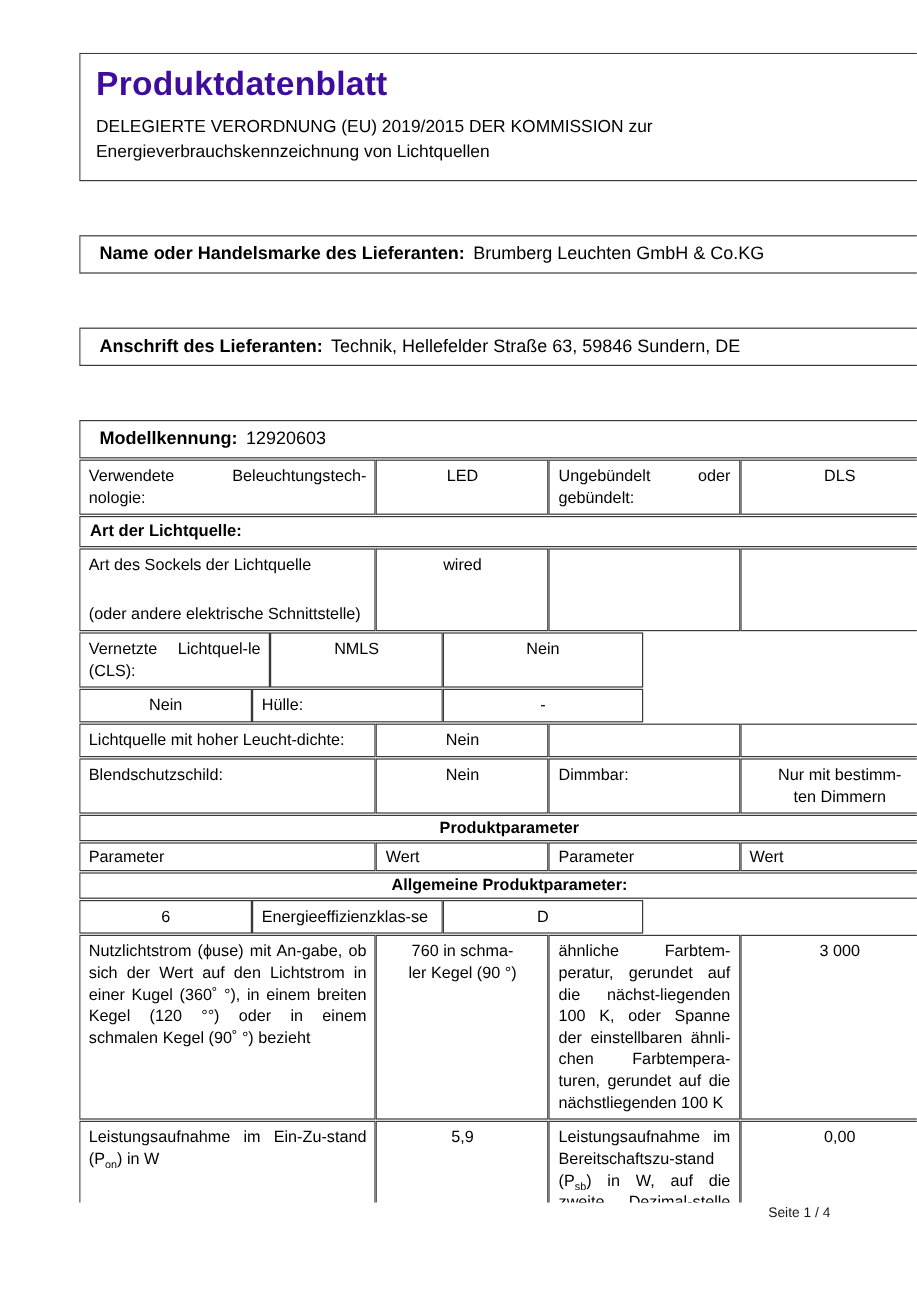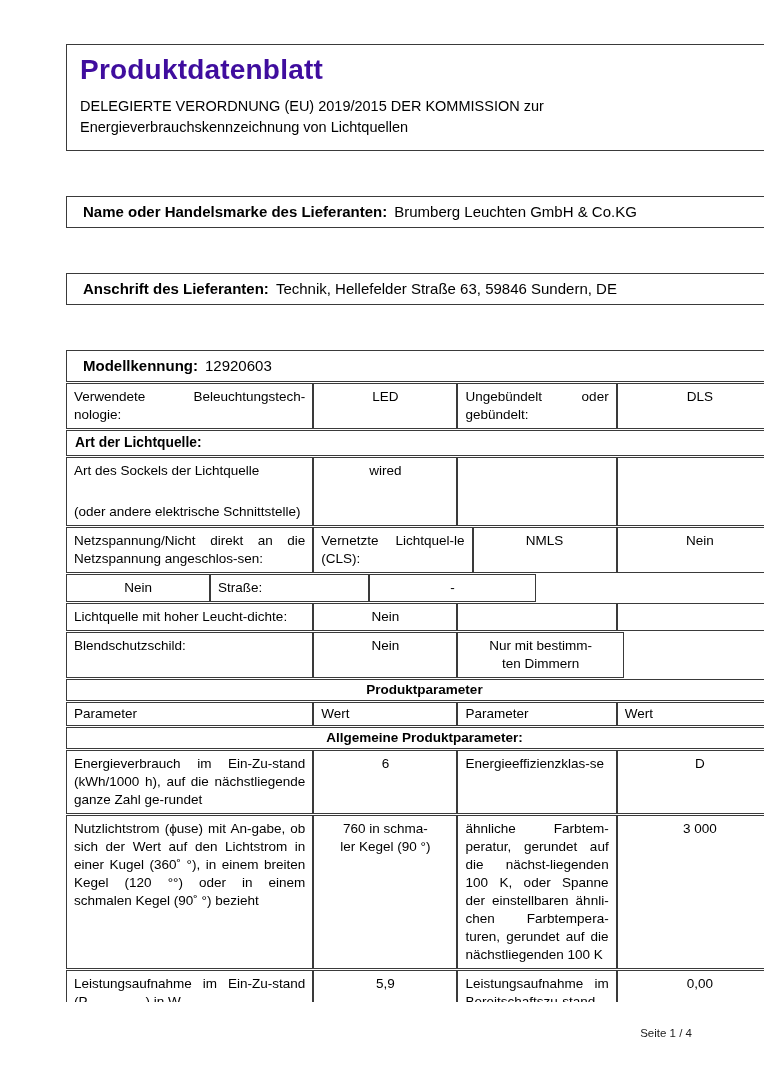--- a/index.html
+++ b/index.html
@@ -30,23 +30,23 @@
   .heading-row{padding:3px 8px;font-weight:bold;font-size:13.8px;}
   .slim{padding:1px 18px;text-align:center;font-weight:bold;}
   .colhead{padding:2px 7px;}
   .title-cell{padding:9px 13px 12px 13px;}
   .doc-title{
     font-size:28px;font-weight:bold;margin:0 0 10px 0;line-height:32px;
     letter-spacing:.2px;
   }
   .doc-subtitle{font-size:14.5px;line-height:21px;max-width:600px;}
   .para2{margin-top:23px;}
-  sub{font-size:9px;line-height:0;margin-left:48px;}
+  sub{font-size:9px;line-height:0;}
   .footer{
-    position:absolute;right:72px;top:1027px;
+    position:absolute;right:72px;top:1005px;
     font-size:11.5px;color:#1a1a1a;
   }
 </style>
 </head>
 <body>
 
 <div class="sheet">
 
   <div class="row">
     <div class="cell full title-cell">
@@ -88,63 +88,62 @@
     <div class="cell c1 just">
       <div>Art des Sockels der Lichtquelle</div>
       <div class="para2">(oder andere elektrische Schnittstelle)</div>
     </div>
     <div class="cell c2 val">wired</div>
     <div class="cell c3 just"></div>
     <div class="cell c4 val"></div>
   </div>
 
   <div class="row">
-    <div class="cell c1 just">Netzspannung/Nicht direkt an die Netzspannung angeschlos-sen:</div>
     <div class="cell c3 just">Vernetzte Lichtquel-le (CLS):</div>
     <div class="cell c2 val">NMLS</div>
     <div class="cell c4 val">Nein</div>
   </div>
 
   <div class="row">
     <div class="cell c2 val">Nein</div>
-    <div class="cell c3 just">Straße:</div>
+    <div class="cell c3 just">Hülle:</div>
     <div class="cell c4 val">-</div>
   </div>
 
   <div class="row">
     <div class="cell c1 just">Lichtquelle mit hoher Leucht-dichte:</div>
     <div class="cell c2 val">Nein</div>
     <div class="cell c3 just"></div>
     <div class="cell c4 val"></div>
   </div>
 
   <div class="row">
     <div class="cell c1 just">Blendschutzschild:</div>
     <div class="cell c2 val">Nein</div>
+    <div class="cell c3 just">Dimmbar:</div>
     <div class="cell c4 val">Nur mit bestimm-
 ten Dimmern</div>
   </div>
 
   <div class="row">
     <div class="cell full slim">Produktparameter</div>
   </div>
 
   <div class="row">
     <div class="cell c1 colhead">Parameter</div>
     <div class="cell c2 colhead">Wert</div>
     <div class="cell c3 colhead">Parameter</div>
     <div class="cell c4 colhead">Wert</div>
   </div>
 
   <div class="row">
     <div class="cell full slim">Allgemeine Produktparameter:</div>
   </div>
 
   <div class="row">
-    <div class="cell c1 just">Energieverbrauch im Ein-Zu-stand (kWh/1000 h), auf die nächstliegende ganze Zahl ge-rundet</div>
     <div class="cell c2 val">6</div>
     <div class="cell c3 just">Energieeffizienzklas-se</div>
     <div class="cell c4 val">D</div>
   </div>
 
   <div class="row">
     <div class="cell c1 just">Nutzlichtstrom (ϕuse) mit An-gabe, ob sich der Wert auf den Lichtstrom in einer Kugel (360˚ °), in einem breiten Kegel (120 °°) oder in einem schmalen Kegel (90˚ °) bezieht</div>
     <div class="cell c2 val">760 in schma-
 ler Kegel (90 °)</div>
     <div class="cell c3 just">ähnliche Farbtem-peratur, gerundet auf die nächst-liegenden 100 K, oder Spanne der einstellbaren ähnli-chen Farbtempera-turen, gerundet auf die nächstliegenden 100 K</div>

